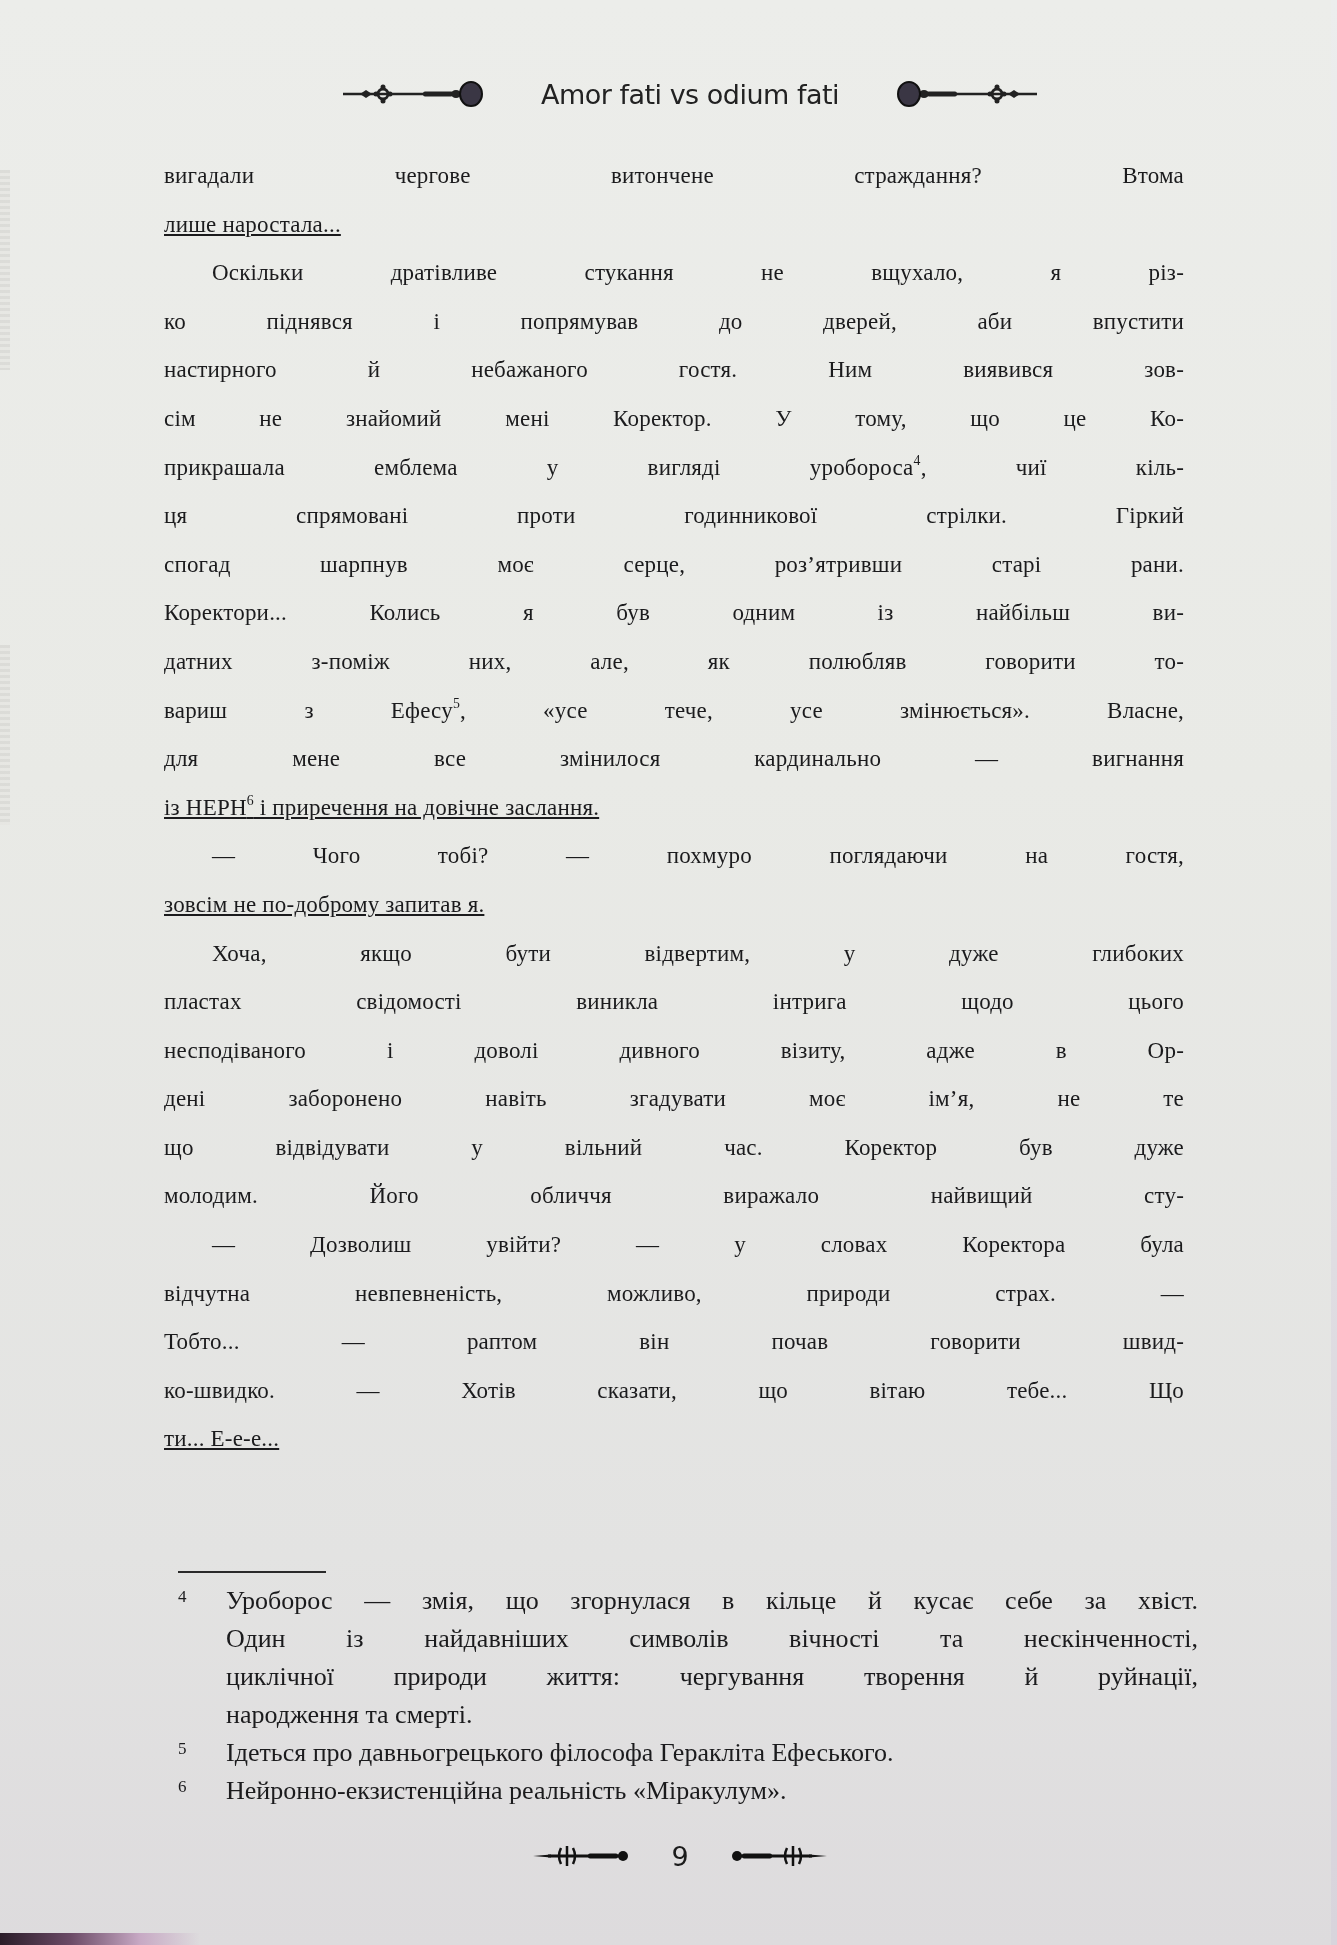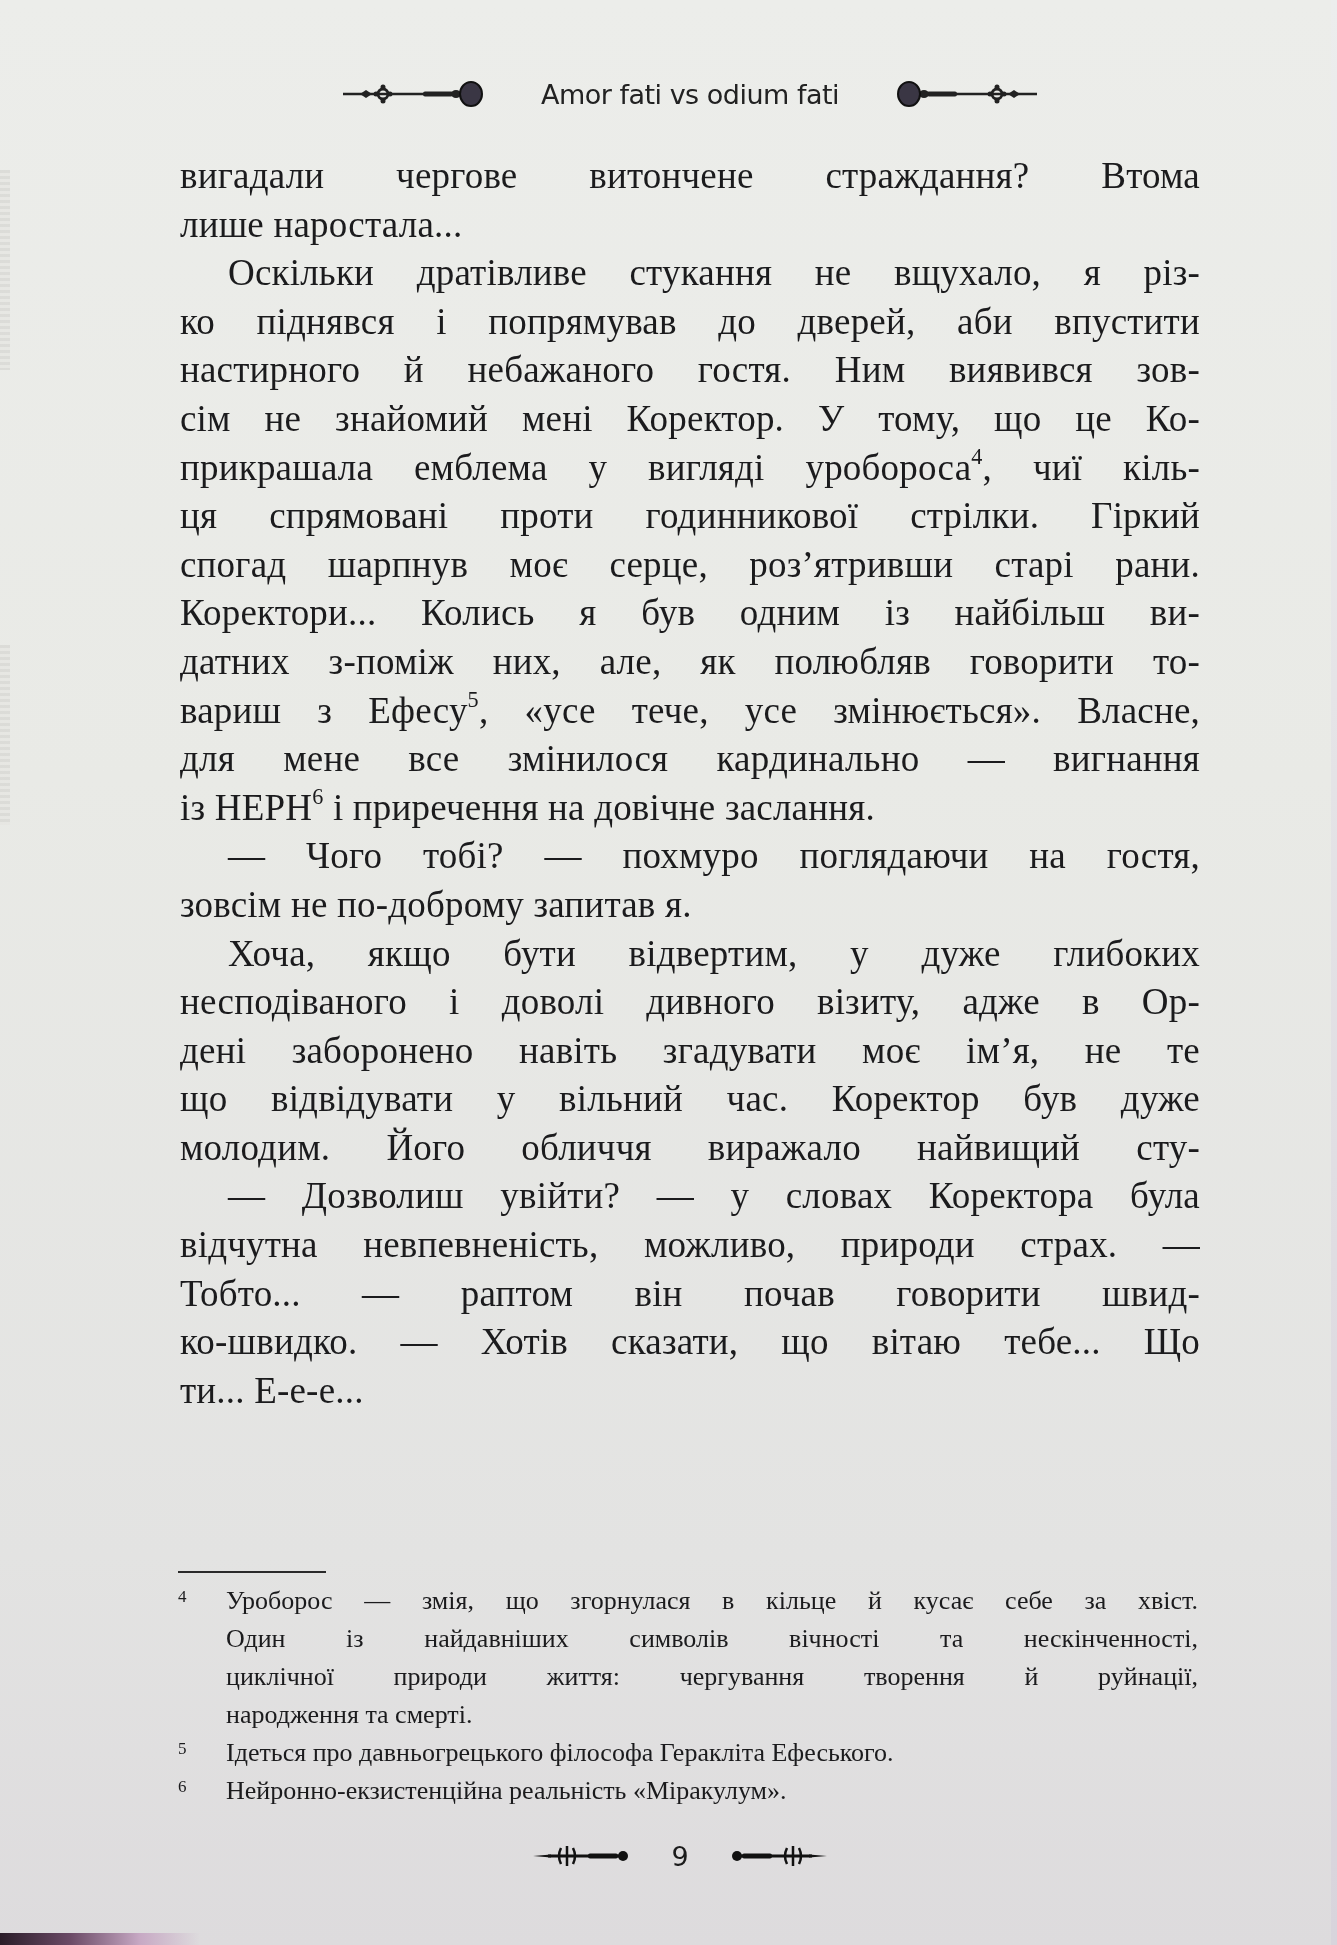--- a/index.html
+++ b/index.html
@@ -29,27 +29,27 @@
       display: flex; align-items: center; justify-content: center; gap: 53px;
     }
     .running-header .title {
       font-family: "DejaVu Sans", "Liberation Sans", sans-serif;
       font-size: 27px; letter-spacing: -0.5px; color: #222;
     }
     .ornament { width: 150px; height: 30px; display: block; }
 
     
     .body-text {
-      position: absolute; left: 180px; top: 152px; width: 1020px;
-      font-size: 37px; line-height: 48.6px; text-align: justify;
+      position: absolute; left: 164px; top: 152px; width: 1020px;
+      font-size: 23px; line-height: 48.6px; text-align: justify;
       font-family: "Liberation Serif", "DejaVu Serif", serif;
       letter-spacing: 0.2px;
     }
     .line { display: block; white-space: nowrap; text-align-last: justify; text-align: justify; height: 48.6px; }
-    .line.last { text-align-last: left; }
+    .line.last { text-align-last: left; text-decoration: underline; }
     .line.indent { padding-left: 48px; }
     sup { font-size: 60%; line-height: 0; vertical-align: 0.7em; }
 
     
     .fn-rule {
       position: absolute; left: 178px; top: 1571px; width: 148px; height: 2px; background: #2a2a2a;
     }
     .footnotes {
       position: absolute; left: 178px; top: 1582px; width: 1020px;
       font-size: 26px; line-height: 38px;
@@ -119,20 +119,21 @@
   <span class="line">ця спрямовані проти годинникової стрілки. Гіркий</span>
   <span class="line">спогад шарпнув моє серце, роз’ятривши старі рани.</span>
   <span class="line">Коректори... Колись я був одним із найбільш ви-</span>
   <span class="line">датних з-поміж них, але, як полюбляв говорити то-</span>
   <span class="line"><span>вариш з Ефесу</span><sup>5</sup><span>, «усе тече, усе змінюється». Власне,</span></span>
   <span class="line">для мене все змінилося кардинально — вигнання</span>
   <span class="line last"><span>із НЕРН</span><sup>6</sup><span> і приречення на довічне заслання.</span></span>
   <span class="line indent">— Чого тобі? — похмуро поглядаючи на гостя,</span>
   <span class="line last">зовсім не по-доброму запитав я.</span>
   <span class="line indent">Хоча, якщо бути відвертим, у дуже глибоких</span>
+  <span class="line">пластах свідомості виникла інтрига щодо цього</span>
   <span class="line">несподіваного і доволі дивного візиту, адже в Ор-</span>
   <span class="line">дені заборонено навіть згадувати моє ім’я, не те</span>
   <span class="line">що відвідувати у вільний час. Коректор був дуже</span>
   <span class="line">молодим. Його обличчя виражало найвищий сту-</span>
   <span class="line indent">— Дозволиш увійти? — у словах Коректора була</span>
   <span class="line">відчутна невпевненість, можливо, природи страх. —</span>
   <span class="line">Тобто... — раптом він почав говорити швид-</span>
   <span class="line">ко-швидко. — Хотів сказати, що вітаю тебе... Що</span>
   <span class="line last">ти... Е-е-е...</span>
 </div>

